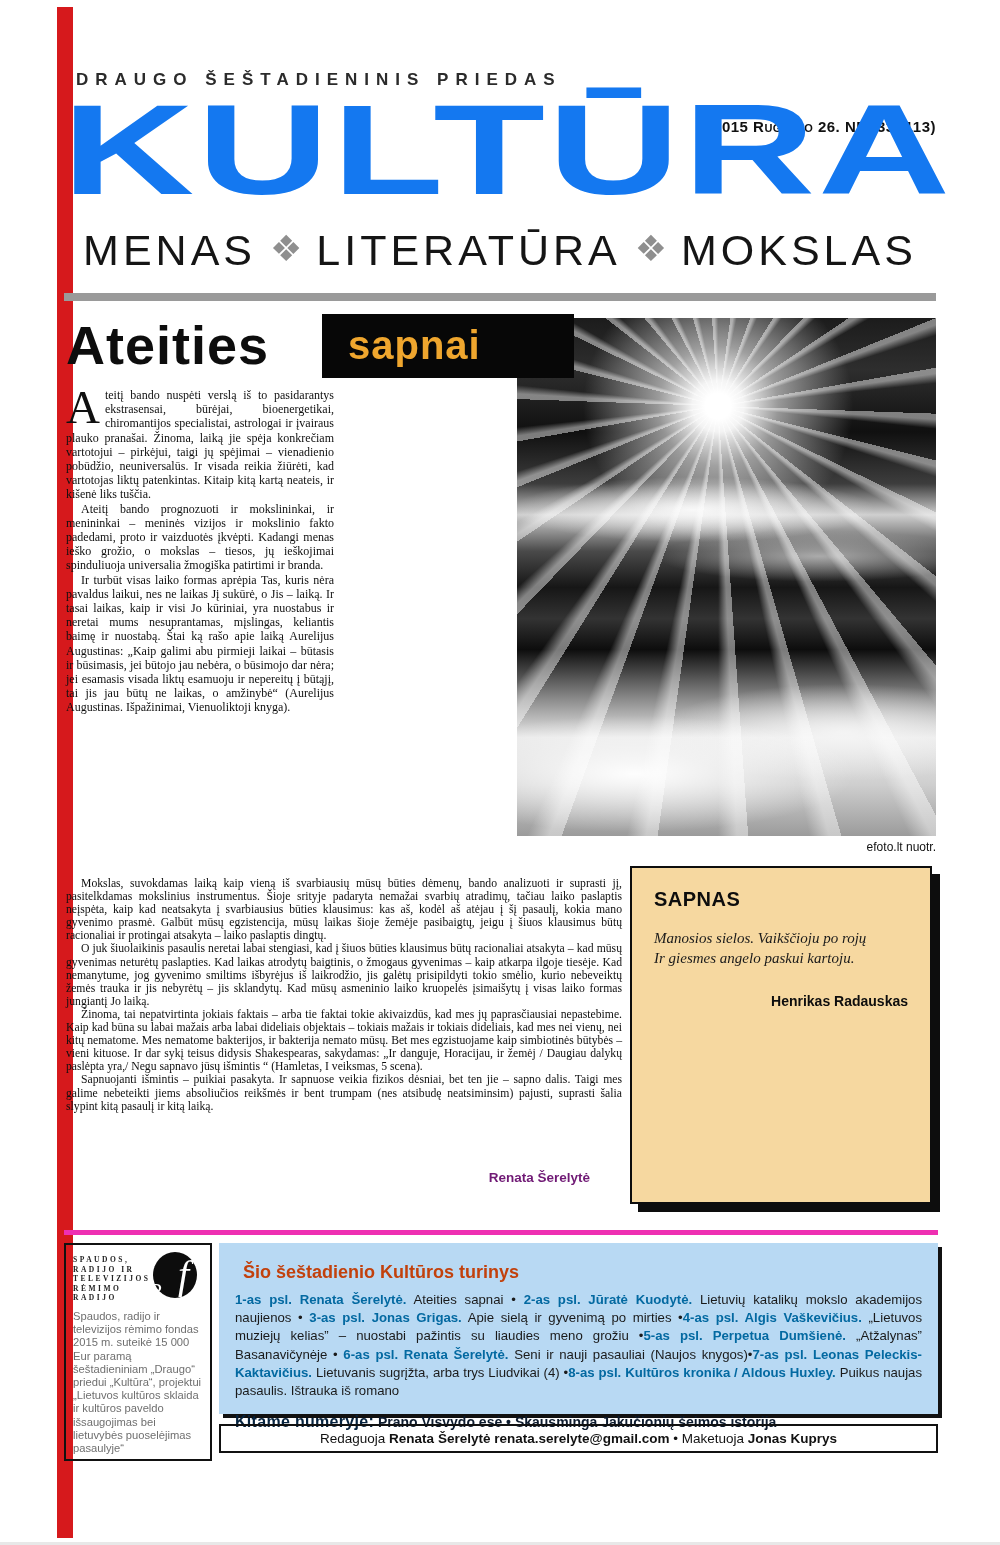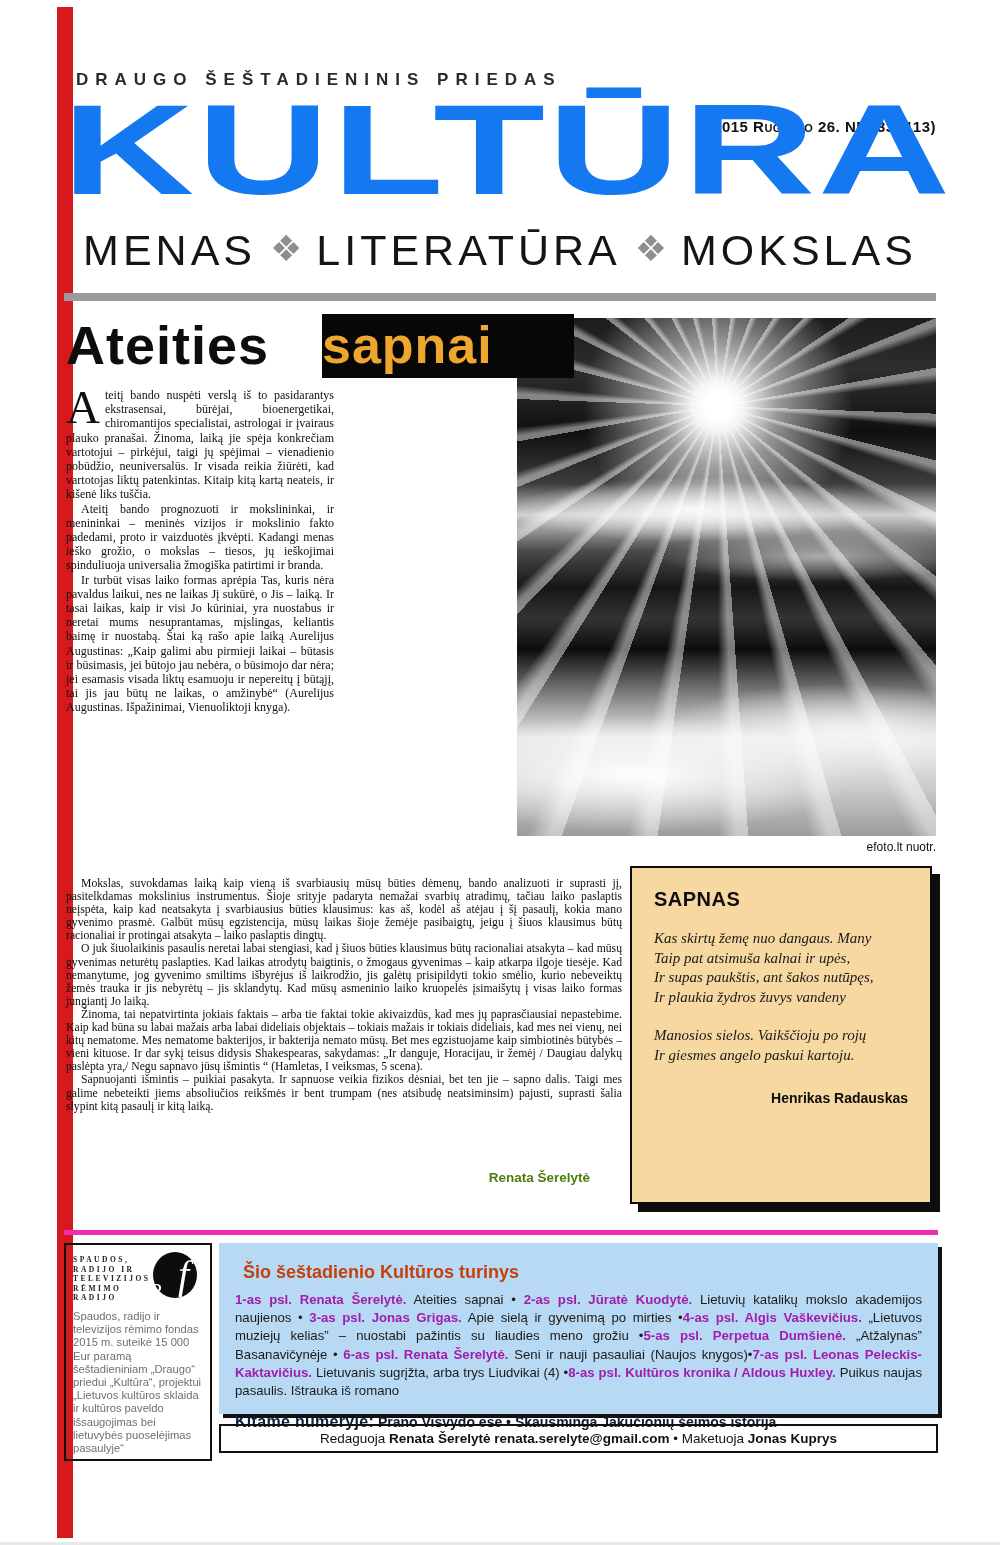--- a/index.html
+++ b/index.html
@@ -18,22 +18,22 @@
              transform:scaleX(1.43);transform-origin:left center;white-space:nowrap;}
   .subtitle{position:absolute;left:64px;top:226px;width:872px;text-align:center;white-space:nowrap;
             font-family:"Liberation Sans",sans-serif;font-weight:400;font-size:43px;color:#151515;
             letter-spacing:4px;}
   .subtitle .orn{color:#8f8f8f;font-size:36px;margin:0 14px;letter-spacing:0;vertical-align:4px;}
   .gray-rule{position:absolute;left:64px;top:293px;width:872px;height:8px;background:#9a9a9a;}
   
   .headline-black{position:absolute;left:66px;top:314px;font-family:"Liberation Sans",sans-serif;
             font-weight:bold;font-size:54px;letter-spacing:1px;color:#0d0d0d;}
   .headline-gold-box{position:absolute;left:322px;top:314px;width:252px;height:64px;background:#070707;z-index:3;}
-  .headline-gold-box span{display:block;font-family:"Liberation Sans",sans-serif;
-            font-weight:bold;font-size:52px;line-height:62px;letter-spacing:1px;color:#efa62e;}
+  .headline-gold-box span{display:block;padding-left:26px;font-family:"Liberation Sans",sans-serif;
+            font-weight:bold;font-size:40px;line-height:62px;letter-spacing:1px;color:#efa62e;}
   
   .photo{position:absolute;left:517px;top:318px;width:419px;height:518px;z-index:1;
     background:
       radial-gradient(circle at 48% 17%, #ffffff 0 13px, rgba(255,255,255,.95) 26px, rgba(255,255,255,.55) 60px, rgba(255,255,255,0) 135px),
       repeating-conic-gradient(from 8deg at 48% 17%, rgba(255,255,255,.45) 0deg 1.5deg, rgba(255,255,255,0) 4deg 12deg),
       radial-gradient(ellipse 62% 9% at 42% 37%, rgba(250,250,250,.95), rgba(250,250,250,0) 70%),
       radial-gradient(ellipse 55% 7% at 72% 46%, rgba(215,215,215,.7), rgba(215,215,215,0) 70%),
       radial-gradient(ellipse 70% 15% at 28% 88%, rgba(255,255,255,.97), rgba(255,255,255,0) 75%),
       radial-gradient(ellipse 62% 13% at 78% 80%, rgba(246,246,246,.92), rgba(246,246,246,0) 72%),
       linear-gradient(180deg,#1c1c1c 0%,#2e2e2e 10%,#101010 22%,#3d3d3d 32%,#cfcfcf 38%,#4a4a4a 45%,#161616 52%,#333333 58%,#0d0d0d 64%,#777777 72%,#e8e8e8 81%,#cfcfcf 90%,#9b9b9b 100%);}
@@ -41,21 +41,21 @@
       font-family:"Liberation Sans",sans-serif;font-size:12px;color:#111;}
   
   .left-col{position:absolute;left:66px;top:388px;width:268px;text-align:justify;
             font-size:12px;line-height:14.2px;color:#0f0f0f;}
   .left-col p,.wide-col p{margin:0;text-indent:15px;}
   .left-col p.lead{text-indent:0;}
   .dropcap{float:left;font-size:47px;line-height:37px;padding:1px 5px 0 0;font-family:"Liberation Serif",serif;}
   .wide-col{position:absolute;left:66px;top:877px;width:556px;text-align:justify;
             font-size:11.7px;line-height:13.1px;color:#0f0f0f;}
   .byline{position:absolute;left:66px;top:1170px;width:524px;text-align:right;
-          font-family:"Liberation Sans",sans-serif;font-weight:bold;font-size:13.5px;color:#4d7c0f;}
+          font-family:"Liberation Sans",sans-serif;font-weight:bold;font-size:13.5px;color:#701a75;}
   
   .poem-box{position:absolute;left:630px;top:866px;width:302px;height:338px;background:#f6d8a0;
             border:2px solid #0d0d0d;box-shadow:8px 8px 0 0 #0d0d0d;box-sizing:border-box;
             padding:20px 20px 0 22px;}
   .poem-title{font-family:"Liberation Sans",sans-serif;font-weight:bold;font-size:20px;color:#0d0d0d;
               letter-spacing:.5px;margin:0 0 18px 0;}
   .stanza{margin:0 0 19px 0;}
   .stanza div{font-style:italic;font-size:15px;line-height:19.5px;color:#1a1a1a;}
   .poem-author{text-align:right;font-family:"Liberation Sans",sans-serif;font-weight:bold;
                font-size:14px;color:#0d0d0d;padding:6px 2px 0 0;}
@@ -72,21 +72,21 @@
                    font-size:40px;line-height:46px;color:#fff;font-style:italic;}
   .fund-logo .fl-r{position:absolute;left:6px;bottom:0;font-family:"Liberation Serif",serif;
                    font-size:22px;color:#fff;}
   .fund-text{margin-top:6px;font-family:"Liberation Sans",sans-serif;font-size:11.2px;
              line-height:13.2px;color:#6f6f6f;}
   .contents-box{position:absolute;left:219px;top:1243px;width:719px;height:171px;background:#b8d9f3;
                 box-shadow:4px 4px 0 0 #111;box-sizing:border-box;padding:11px 16px;}
   .contents-title{font-family:"Liberation Sans",sans-serif;font-weight:bold;font-size:18px;color:#c2410c;margin:8px;}
   .contents-body{margin-top:8px;font-family:"Liberation Sans",sans-serif;font-size:13.2px;
                  line-height:18.2px;color:#1a1a1a;text-align:justify;}
-  .contents-body b{color:#a21caf;}
+  .contents-body b{color:#0369a1;}
   .next-line{margin-top:13px;font-family:"Liberation Sans",sans-serif;font-size:14px;color:#06233f;}
   .next-line .lbl{font-weight:bold;font-size:16px;letter-spacing:.3px;}
   .next-line b{font-weight:bold;color:#0d1b2e;}
   .footer-box{position:absolute;left:219px;top:1424px;width:719px;height:29px;border:2px solid #111;
               box-sizing:border-box;text-align:center;font-family:"Liberation Sans",sans-serif;
               font-size:13.5px;line-height:25px;color:#111;}
 </style>
 </head>
 <body>
 
@@ -120,26 +120,20 @@
       <p>O juk šiuolaikinis pasaulis neretai labai stengiasi, kad į šiuos būties klausimus būtų racionaliai atsakyta – kad mūsų gyvenimas neturėtų paslapties. Kad laikas atrodytų baigtinis, o žmogaus gyvenimas – kaip atkarpa ilgoje tiesėje. Kad nemanytume, jog gyvenimo smiltims išbyrėjus iš laikrodžio, jis galėtų prisipildyti tokio smėlio, kurio nebeveiktų žemės trauka ir jis nebyrėtų – jis sklandytų. Kad mūsų asmeninio laiko kruopelės įsimaišytų į visas laiko formas jungiantį Jo laiką.</p>
       <p>Žinoma, tai nepatvirtinta jokiais faktais – arba tie faktai tokie akivaizdūs, kad mes jų paprasčiausiai nepastebime. Kaip kad būna su labai mažais arba labai dideliais objektais – tokiais mažais ir tokiais dideliais, kad mes nei vienų, nei kitų nematome. Mes nematome bakterijos, ir bakterija nemato mūsų. Bet mes egzistuojame kaip simbiotinės būtybės – vieni kituose. Ir dar sykį teisus didysis Shakespearas, sakydamas: „Ir danguje, Horacijau, ir žemėj / Daugiau dalykų paslėpta yra,/ Negu sapnavo jūsų išmintis “ (Hamletas, I veiksmas, 5 scena).</p>
       <p>Sapnuojanti išmintis – puikiai pasakyta. Ir sapnuose veikia fizikos dėsniai, bet ten jie – sapno dalis. Taigi mes galime nebeteikti jiems absoliučios reikšmės ir bent trumpam (nes atsibudę neatsiminsim) pajusti, suprasti šalia slypint kitą pasaulį ir kitą laiką.</p>
   </div>
   <div class="byline">Renata Šerelytė</div>
 
   <div class="poem-box">
     <p class="poem-title">SAPNAS</p>
     <div>
         <div class="stanza">
-          <div>Kas skirtų žemę nuo dangaus. Many</div>
-          <div>Taip pat atsimuša kalnai ir upės,</div>
-          <div>Ir supas paukštis, ant šakos nutūpęs,</div>
-          <div>Ir plaukia žydros žuvys vandeny</div>
-        </div>
-        <div class="stanza">
           <div>Manosios sielos. Vaikščioju po rojų</div>
           <div>Ir giesmes angelo paskui kartoju.</div>
         </div>
       </div>
     <div class="poem-author">Henrikas Radauskas</div>
   </div>
 
   <div class="magenta-rule"></div>
 
   <div class="fund-box">

